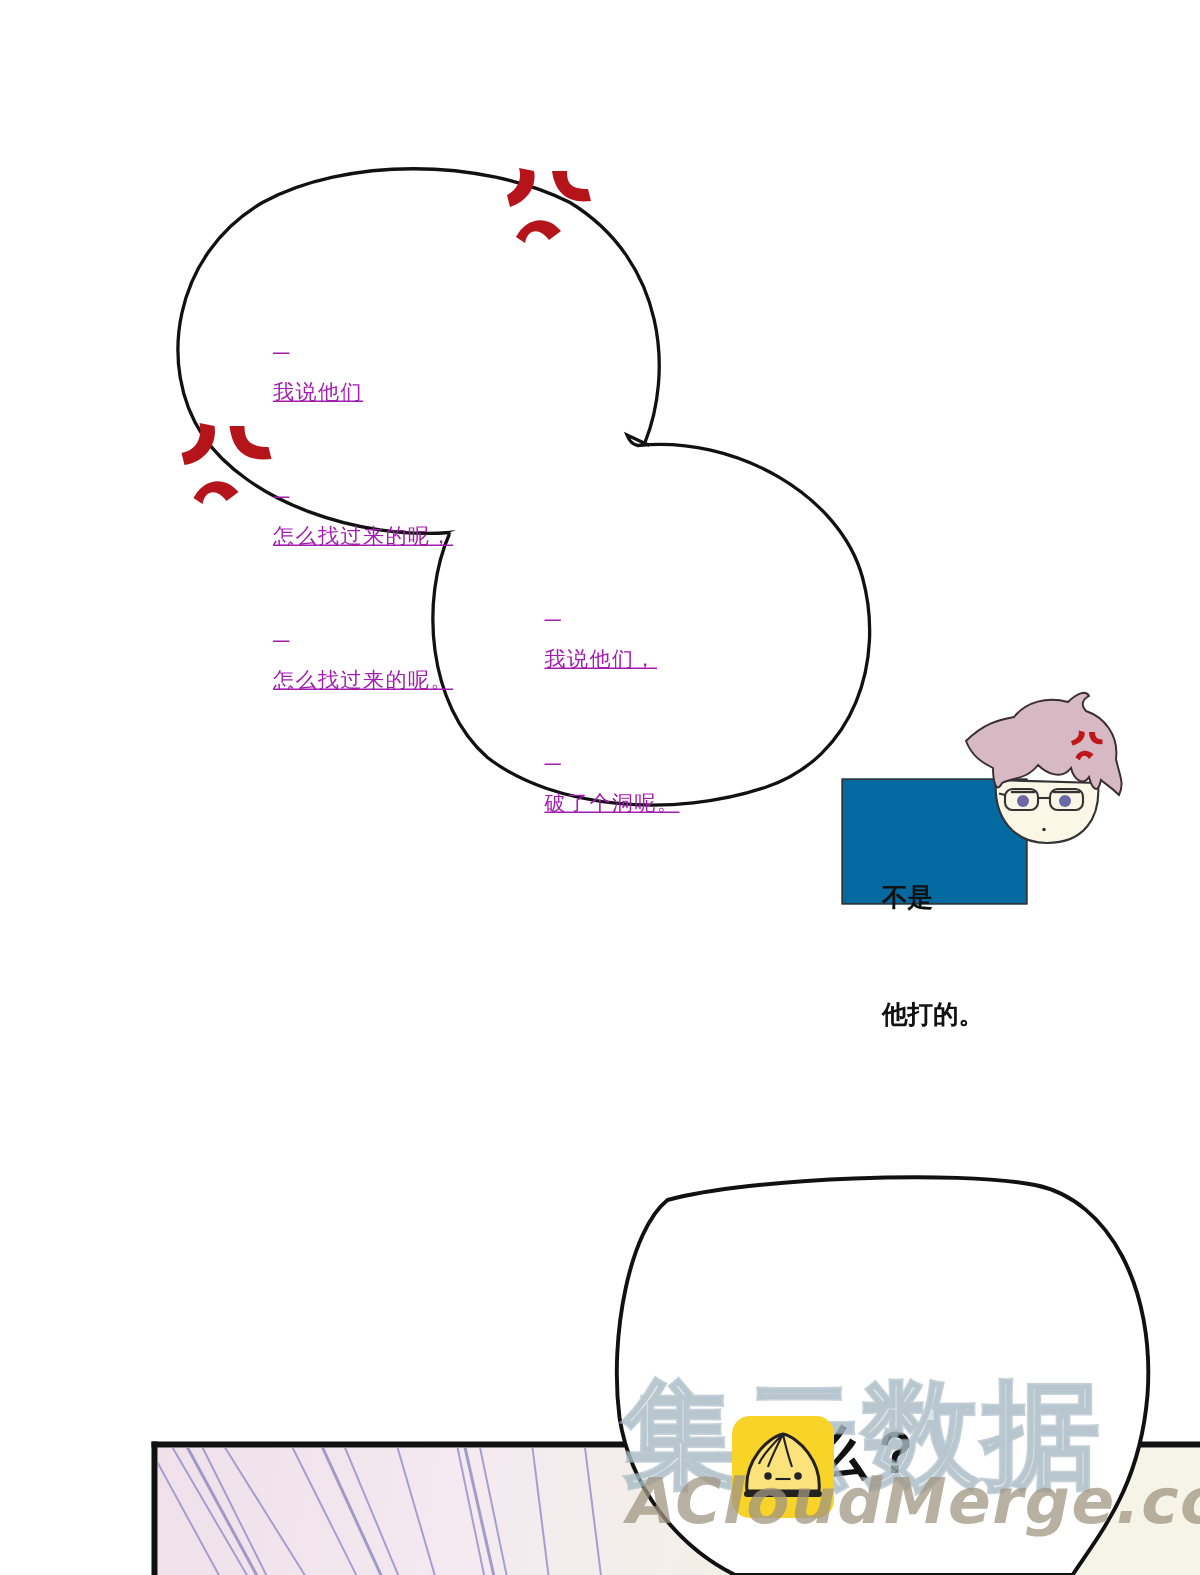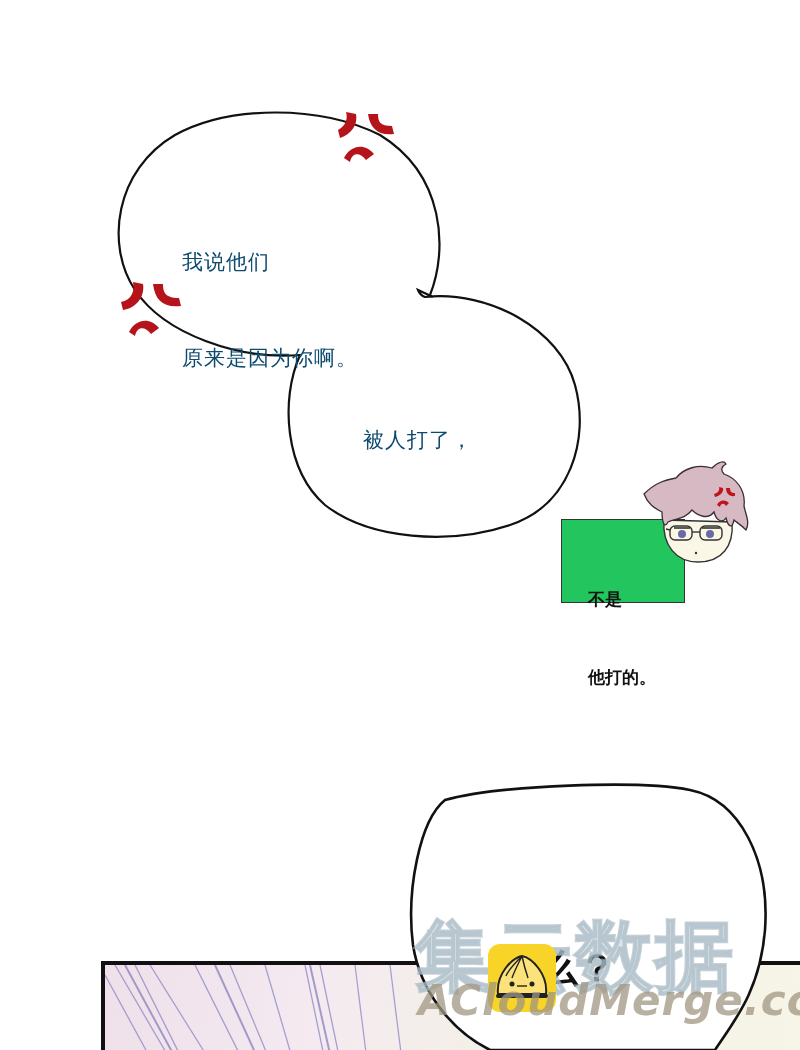--- a/index.html
+++ b/index.html
@@ -4,26 +4,26 @@
   <style>
     html, body { margin: 0; padding: 0; }
     body {
       width: 800px; height: 1050px; position: relative; overflow: hidden;
       background: #ffffff;
       font-family: "DejaVu Sans", "Liberation Sans", sans-serif;
     }
     .abs { position: absolute; }
     svg.layer { position: absolute; left: 0; top: 0; }
     .bubble-text {
-      position: absolute; color: #0c4a6e; font-size: 21px; line-height: 32px;
-      white-space: pre; letter-spacing: 1px;
+      position: absolute; color: #a21caf; font-size: 14px; line-height: 32px;
+      white-space: pre; letter-spacing: 1px; text-decoration: underline;
     }
     .narration-box {
       position: absolute; left: 561px; top: 519px; width: 124px; height: 84px;
-      border: 1.5px solid #333; background: #22c55e; box-sizing: border-box;
+      border: 1.5px solid #333; background: #0369a1; box-sizing: border-box;
     }
     .narration-text {
       position: absolute; left: 26px; top: 14px; font-size: 17px; line-height: 26px;
       white-space: pre; color: #111; font-family: "DejaVu Serif", "Liberation Serif", serif; font-weight: bold;
     }
     .big-text {
       position: absolute; color: #111; font-size: 38px; line-height: 52px;
       font-weight: bold; white-space: pre;
     }
     .panel {
@@ -110,25 +110,27 @@
 <svg class="abs" style="left:115px;top:280px" width="72" height="58" viewBox="0 0 72 58">
   <g fill="#b4141a">
     <path d="M6,22 C16,20 20,12 18,2 L28,4 C30,16 22,28 8,30 Z"></path>
     <path d="M38,4 L48,4 C48,12 50,18 64,18 L66,26 C48,28 40,20 38,4 Z"></path>
     <path d="M14,52 C20,40 34,36 44,48 L36,54 C30,46 22,46 20,56 Z"></path>
   </g>
 </svg>
 
 <div class="bubble-text" style="left:182px;top:182px">
   <div>我说他们</div>
-  <div>原来是因为你啊。</div>
+  <div>怎么找过来的呢，</div>
+  <div>怎么找过来的呢。</div>
 </div>
 
 <div class="bubble-text" style="left:363px;top:360px">
-  <div>被人打了，</div>
+  <div>我说他们，</div>
+  <div>破了个洞呢。</div>
 </div>
 
 <div class="narration-box">
   <div class="narration-text">
     <div>不是</div>
     <div>他打的。</div>
   </div>
 </div>
 
 <svg class="abs" style="left:636px;top:460px" width="120" height="110" viewBox="0 0 120 110">

